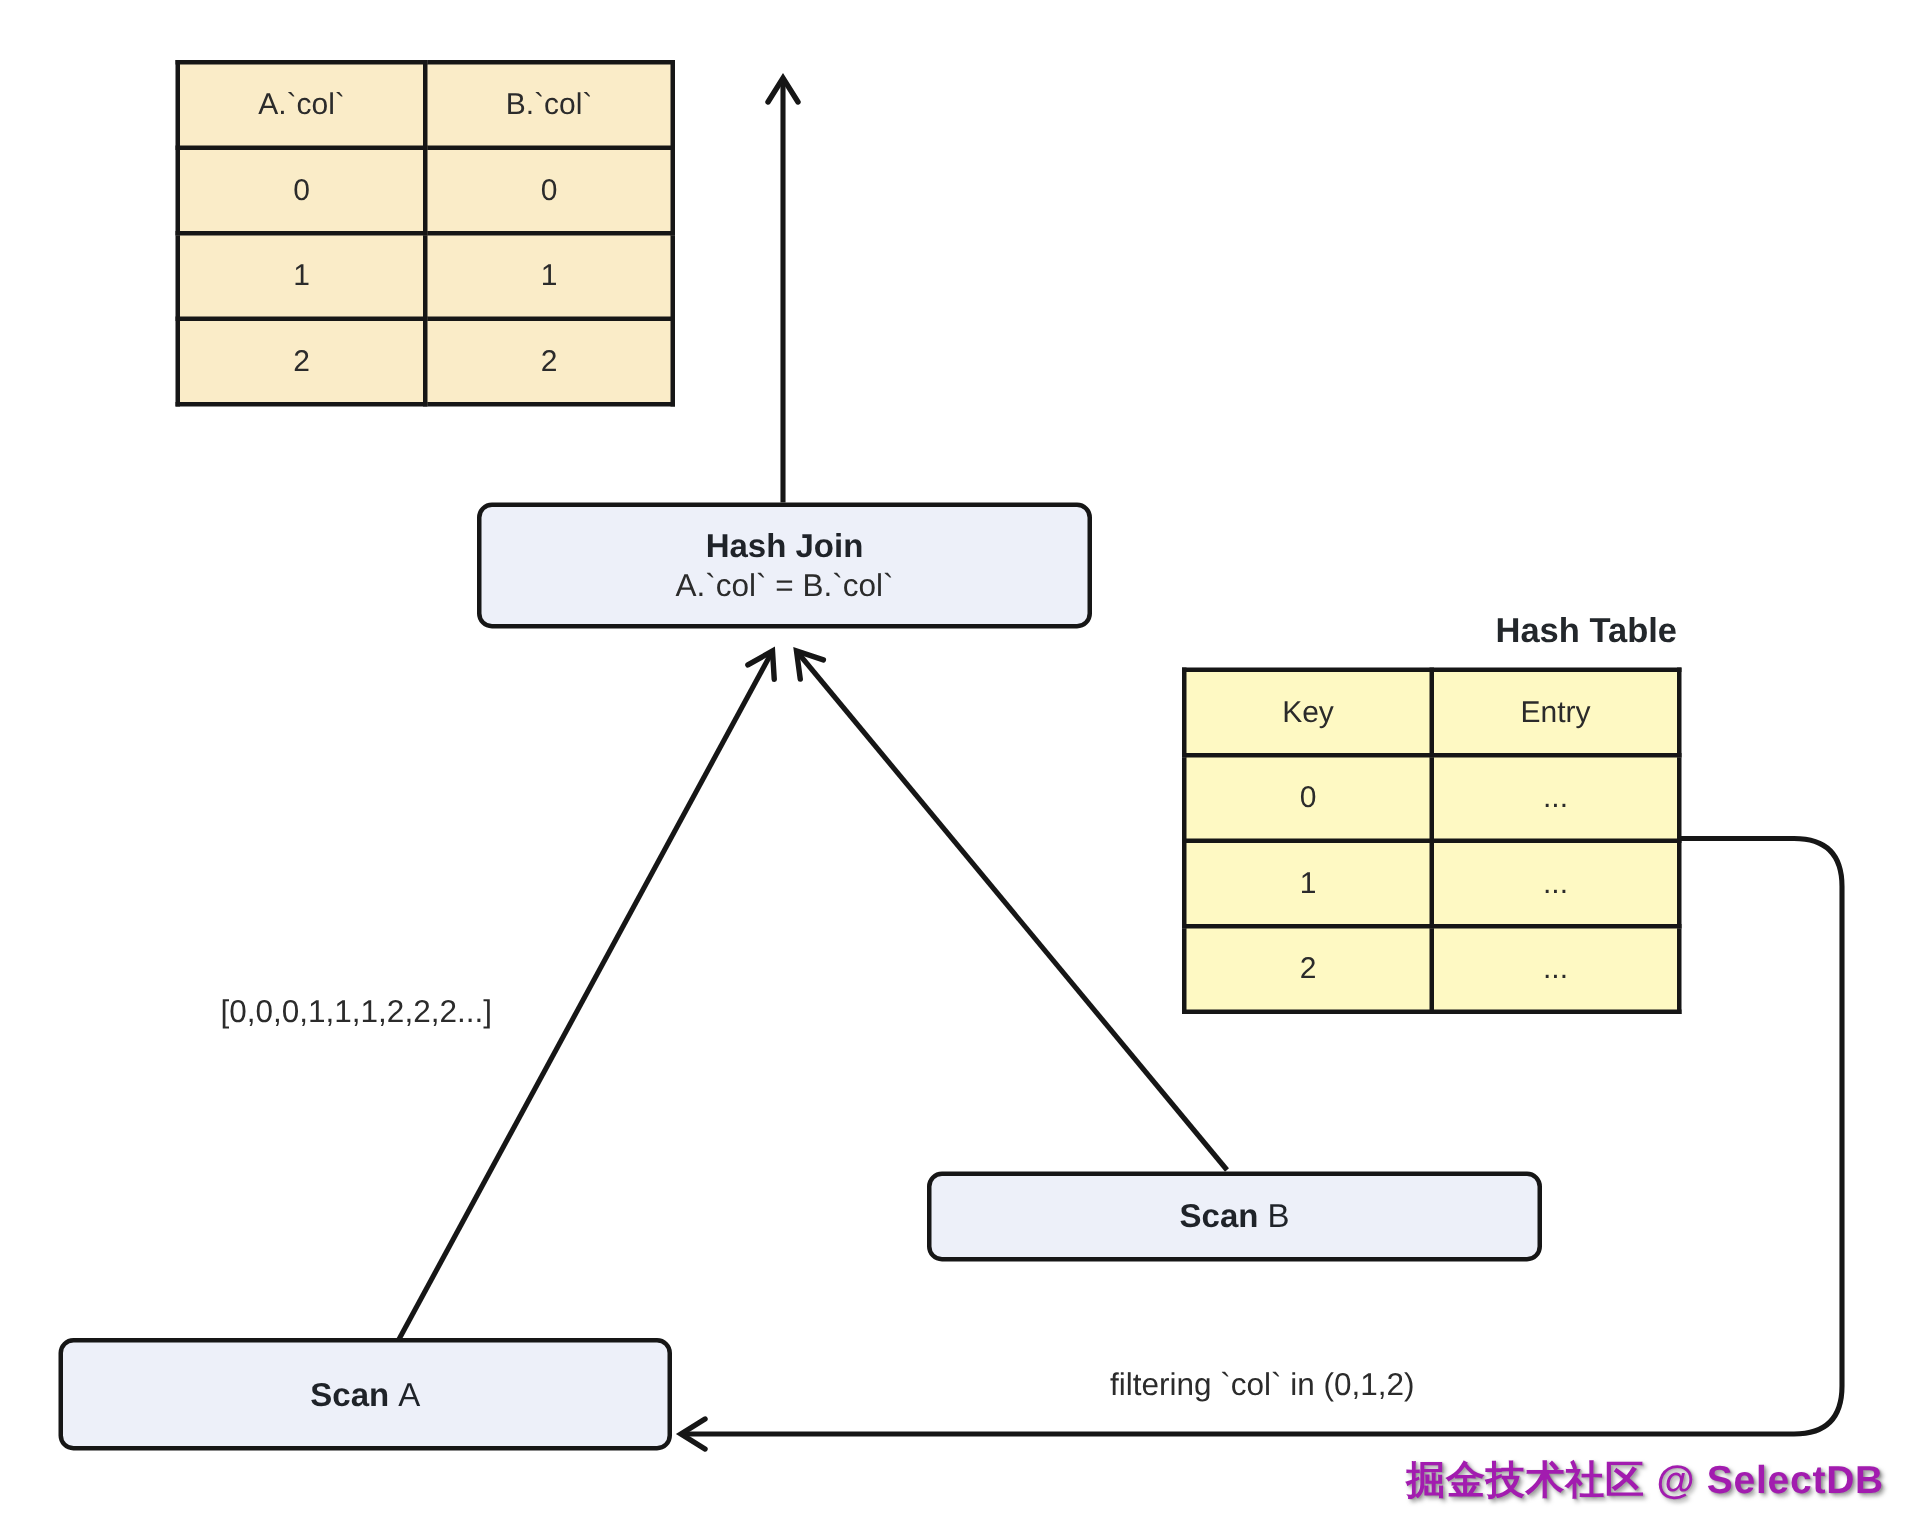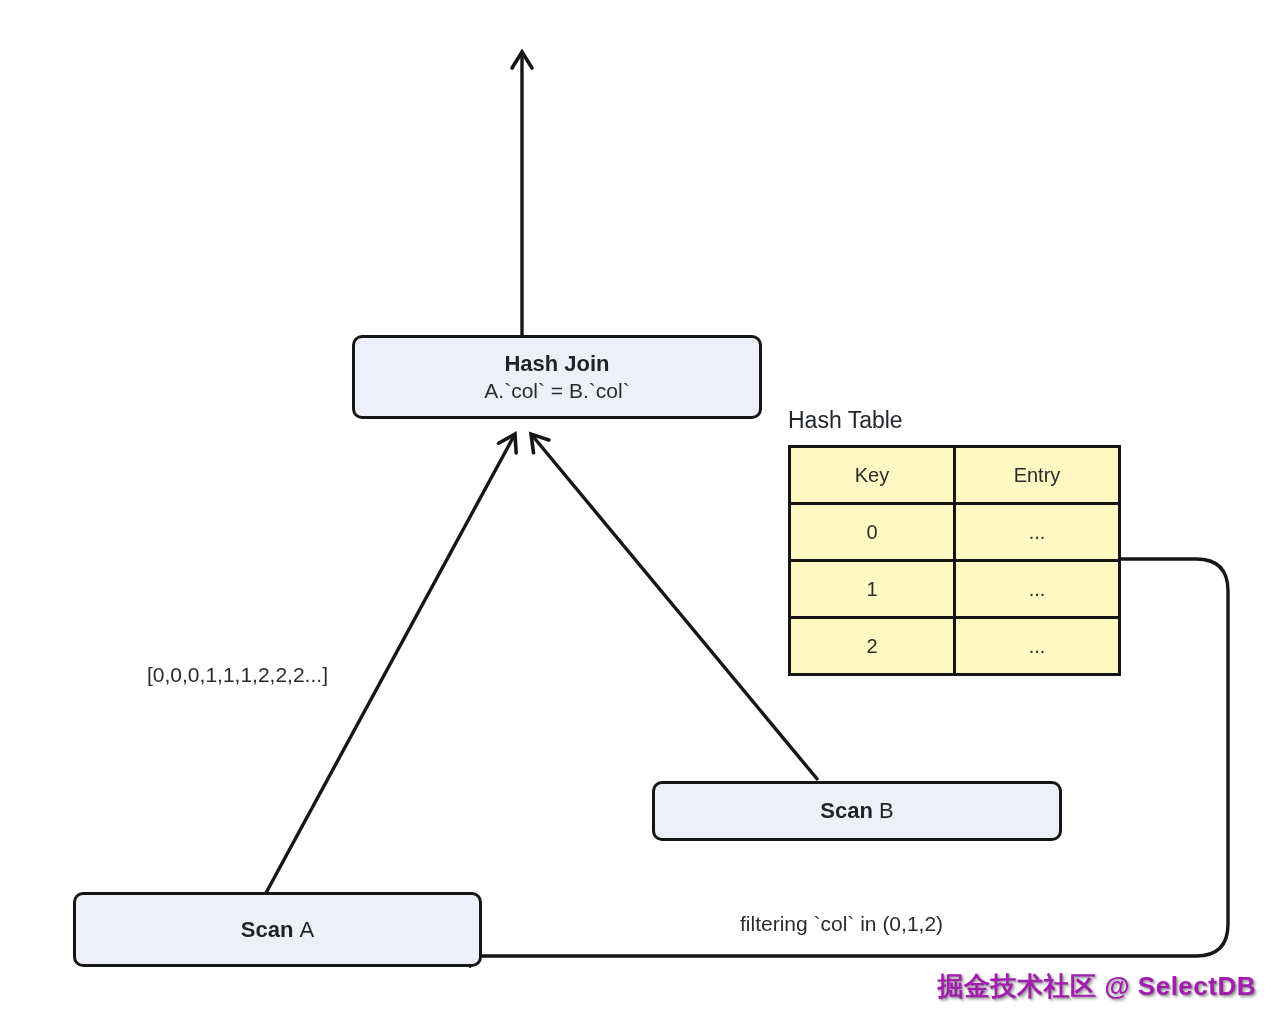--- a/index.html
+++ b/index.html
@@ -25,21 +25,20 @@
   .node {
     position: absolute;
     z-index: 2;
     background: #EDF0F9;
     border: 3px solid #161616;
     border-radius: 10px;
     display: flex;
     flex-direction: column;
     align-items: center;
     justify-content: center;
-    margin-left: 34px;
   }
   .node .node-title { font-weight: bold; font-size: 22px; color: #1f2329; line-height: 1.25; }
   .node .node-sub { font-size: 21px; color: #2b2b2b; line-height: 1.3; }
   .scan-label { font-size: 22px; color: #1f2329; }
   .scan-label .b { font-weight: bold; }
   .scan-label .r { font-weight: normal; margin-left: 6px; }
 
   
   table.dtable {
     position: absolute;
@@ -57,24 +56,24 @@
     font-weight: normal;
     color: #2b2b2b;
     padding: 0;
   }
   table.yellow th, table.yellow td { background: #FAECC8; }
   table.green  th, table.green  td { background: #fef9c3; }
 
   .table-title {
     position: absolute;
     z-index: 2;
-    font-weight: normal;
+    font-weight: bold;
     font-size: 23px;
     color: #23272b;
-    text-align: left;
+    text-align: right;
   }
 
   .edge-label {
     position: absolute;
     z-index: 2;
     font-size: 21px;
     color: #2b2b2b;
     text-align: left;
     white-space: nowrap;
   }
@@ -106,20 +105,42 @@
 
     <path d="M 522 335 L 522 52" fill="none" stroke="#161616" stroke-width="3.4" marker-end="url(#chev)"></path>
 
     <path d="M 248 926 L 515 434" fill="none" stroke="#161616" stroke-width="3.4" marker-end="url(#chev)"></path>
 
     <path d="M 818 780 L 531 434" fill="none" stroke="#161616" stroke-width="3.4" marker-end="url(#chev)"></path>
 
     <path d="M 1118 559 L 1196 559 Q 1228 559 1228 591 L 1228 924 Q 1228 956 1196 956 L 454 956" fill="none" stroke="#161616" stroke-width="3.4" marker-end="url(#chev)"></path>
   </svg>
 
+  <table class="dtable yellow" style="left:117px; top:40px;">
+    <thead>
+      <tr>
+        <th>A.`col`</th>
+        <th>B.`col`</th>
+      </tr>
+    </thead>
+    <tbody>
+      <tr>
+        <td>0</td>
+        <td>0</td>
+      </tr>
+      <tr>
+        <td>1</td>
+        <td>1</td>
+      </tr>
+      <tr>
+        <td>2</td>
+        <td>2</td>
+      </tr>
+    </tbody>
+  </table>
 
   <div class="node" style="left:318px; top:335px; width:410px; height:84px;">
     <div class="node-title">Hash Join</div>
     <div class="node-sub">A.`col` = B.`col`</div>
   </div>
 
   <div class="table-title" style="left:788px; top:407px; width:330px;">Hash Table</div>
 
   <table class="dtable green" style="left:788px; top:445px;">
     <thead>

